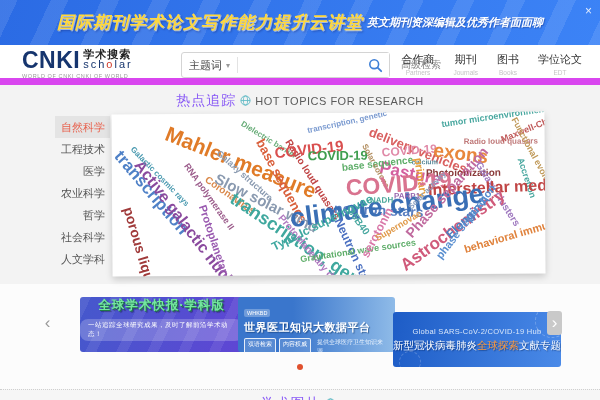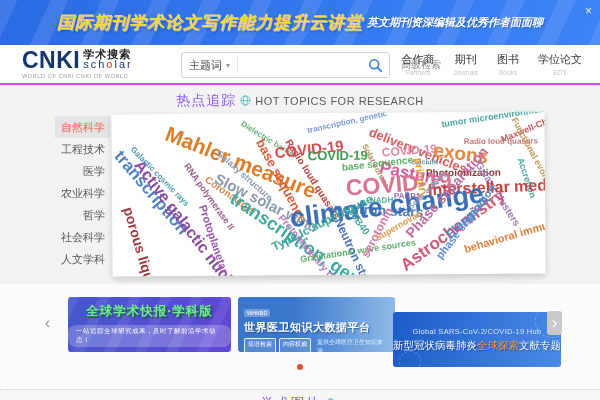--- a/index.html
+++ b/index.html
@@ -11,21 +11,21 @@
     background-image:repeating-linear-gradient(115deg, rgba(255,255,255,0.10) 0 16px, rgba(255,255,255,0) 16px 46px),
       linear-gradient(100deg,#2b6be4,#3c83f6);
     display:flex; align-items:center; justify-content:center; }
   .banner-title { color:#ffd83c; font-size:17px; font-weight:bold; font-style:italic; letter-spacing:1px;
     text-shadow:1px 1px 0 rgba(255,255,255,0.55), 2px 2px 2px rgba(20,40,120,0.45); }
   .banner-sub { color:#ffffff; font-size:11px; font-weight:bold; font-style:italic; margin-left:4px;
     text-shadow:1px 1px 1px rgba(20,40,120,0.4); }
   .banner-close { position:absolute; right:8px; top:4px; color:rgba(255,255,255,0.85); font-size:12px; cursor:pointer; }
 
   
-  .header { position:relative; height:40px; background:#fff; border-bottom:2px solid #d946ef; }
+  .header { position:relative; height:40px; background:#fff; border-bottom:7px solid #d946ef; }
   .logo { position:absolute; left:22px; top:4px; }
   .logo-row { display:flex; align-items:flex-start; }
   .logo-cnki { font-size:23px; font-weight:800; color:#16356e; letter-spacing:0.5px; line-height:22px; }
   .logo-stack { margin-left:3px; line-height:10px; }
   .logo-cn { font-size:11px; font-weight:bold; color:#222; letter-spacing:1px; }
   .logo-en { font-size:11px; font-weight:normal; color:#16356e; letter-spacing:2px; }
   .logo-en .dot-o { color:#d03a2a; }
   .logo-tagline { font-size:5.5px; color:#999; letter-spacing:0.6px; margin-top:2px; }
 
   .searchbar { position:absolute; left:181px; top:7px; display:flex; align-items:center; }
@@ -60,25 +60,25 @@
 
   
   .products { height:105px; background:#fcfcfc; padding-top:6px; }
   .carousel { position:relative; height:64px; margin-top:5px; }
   .arrow { position:absolute; top:16px; width:15px; height:24px; display:flex; align-items:center; justify-content:center;
     font-size:17px; cursor:pointer; border-radius:3px; }
   .arrow-left { left:40px; color:#9a9a9a; }
   .arrow-right { right:38px; background:#c9c9c9; color:#fff; }
 
   .card { position:absolute; top:2px; height:55px; border-radius:3px; overflow:hidden; cursor:pointer; color:#fff; }
-  .card1 { left:68px; width:163px;
+  .card1 { left:80px; width:163px;
     background:linear-gradient(105deg,#4558cc,#5f46d4);
     background-image:repeating-linear-gradient(115deg, rgba(255,255,255,0.08) 0 10px, rgba(255,255,255,0) 10px 28px),
       linear-gradient(105deg,#4558cc,#5f46d4);
-    display:flex; flex-direction:column; align-items:center; justify-content:center; }
+    display:flex; flex-direction:column; align-items:center; justify-content:flex-start; }
   .card1-title { font-size:12.5px; font-weight:bold; letter-spacing:1px; color:#74e89e;
     text-shadow:1px 1px 0 #1f7a46, 2px 2px 1px rgba(0,0,0,0.35); }
   .card1-pill { margin-top:5px; font-size:6.5px; color:#fff; background:rgba(255,255,255,0.22);
     border-radius:8px; padding:2px 8px; letter-spacing:0.5px; }
 
   .card2 { left:238px; width:157px; background:linear-gradient(90deg,#3a76cc 35%,#8fbbe8); padding:4px 6px; }
   .card2-badge { display:inline-block; font-size:5.5px; background:rgba(255,255,255,0.28); border-radius:2px; padding:1px 3px; }
   .card2-title { font-size:11px; font-weight:bold; letter-spacing:0.5px; margin-top:1px; text-shadow:1px 1px 1px rgba(0,40,90,0.5); }
   .card2-bottom { display:flex; margin-top:3px; }
   .tag-grid { display:grid; grid-template-columns:auto auto; gap:2px 3px; }

